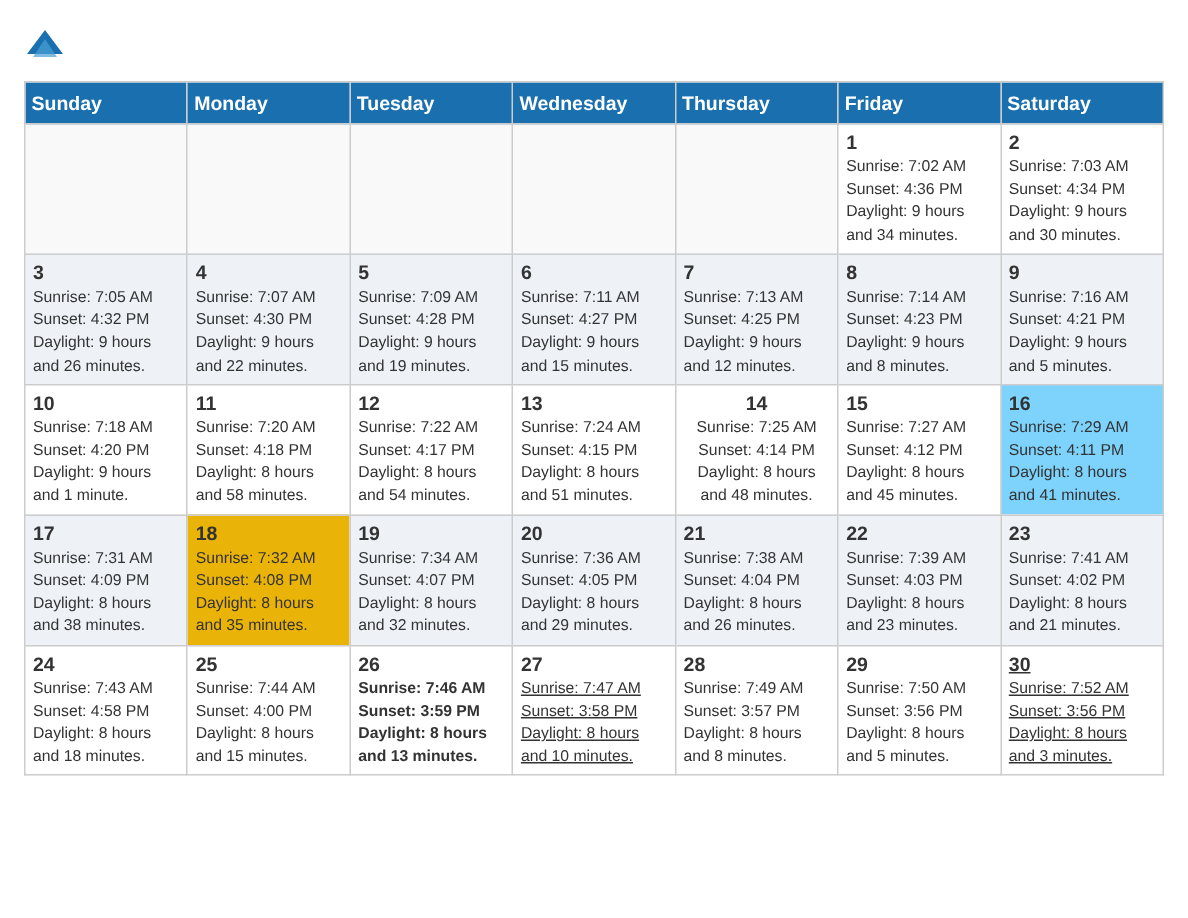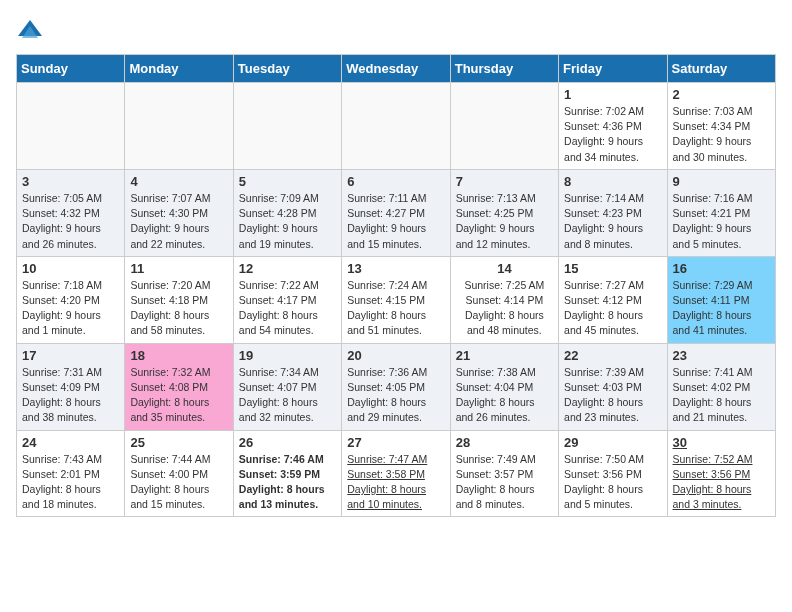--- a/index.html
+++ b/index.html
@@ -201,21 +201,21 @@
         <td style="background: #7dd3fc;"><span class="day-num">16</span><span class="day-info" style="white-space: pre-line;">Sunrise: 7:29 AM
 Sunset: 4:11 PM
 Daylight: 8 hours
 and 41 minutes.</span></td>
       </tr>
       <tr>
         <td style="background: rgb(238, 242, 247);"><span class="day-num">17</span><span class="day-info" style="white-space: pre-line;">Sunrise: 7:31 AM
 Sunset: 4:09 PM
 Daylight: 8 hours
 and 38 minutes.</span></td>
-        <td style="background: #f9a8d4;"><span class="day-num">18</span><span class="day-info" style="white-space: pre-line;">Sunrise: 7:32 AM
+        <td style="background: #eab308;"><span class="day-num">18</span><span class="day-info" style="white-space: pre-line;">Sunrise: 7:32 AM
 Sunset: 4:08 PM
 Daylight: 8 hours
 and 35 minutes.</span></td>
         <td style="background: rgb(238, 242, 247);"><span class="day-num">19</span><span class="day-info" style="white-space: pre-line;">Sunrise: 7:34 AM
 Sunset: 4:07 PM
 Daylight: 8 hours
 and 32 minutes.</span></td>
         <td style="background: rgb(238, 242, 247); margin-top: 16px;"><span class="day-num">20</span><span class="day-info" style="white-space: pre-line;">Sunrise: 7:36 AM
 Sunset: 4:05 PM
 Daylight: 8 hours
@@ -228,21 +228,21 @@
 Sunset: 4:03 PM
 Daylight: 8 hours
 and 23 minutes.</span></td>
         <td style="background: rgb(238, 242, 247);"><span class="day-num">23</span><span class="day-info" style="white-space: pre-line;">Sunrise: 7:41 AM
 Sunset: 4:02 PM
 Daylight: 8 hours
 and 21 minutes.</span></td>
       </tr>
       <tr>
         <td style="background: rgb(255, 255, 255);"><span class="day-num">24</span><span class="day-info" style="white-space: pre-line;">Sunrise: 7:43 AM
-Sunset: 2:01 PM
+Sunset: 4:58 PM
 Daylight: 8 hours
 and 18 minutes.</span></td>
         <td style="background: rgb(255, 255, 255);"><span class="day-num">25</span><span class="day-info" style="white-space: pre-line;">Sunrise: 7:44 AM
 Sunset: 4:00 PM
 Daylight: 8 hours
 and 15 minutes.</span></td>
         <td style="background: rgb(255, 255, 255);"><span class="day-num">26</span><span class="day-info" style="white-space: pre-line; font-weight: bold;">Sunrise: 7:46 AM
 Sunset: 3:59 PM
 Daylight: 8 hours
 and 13 minutes.</span></td>

